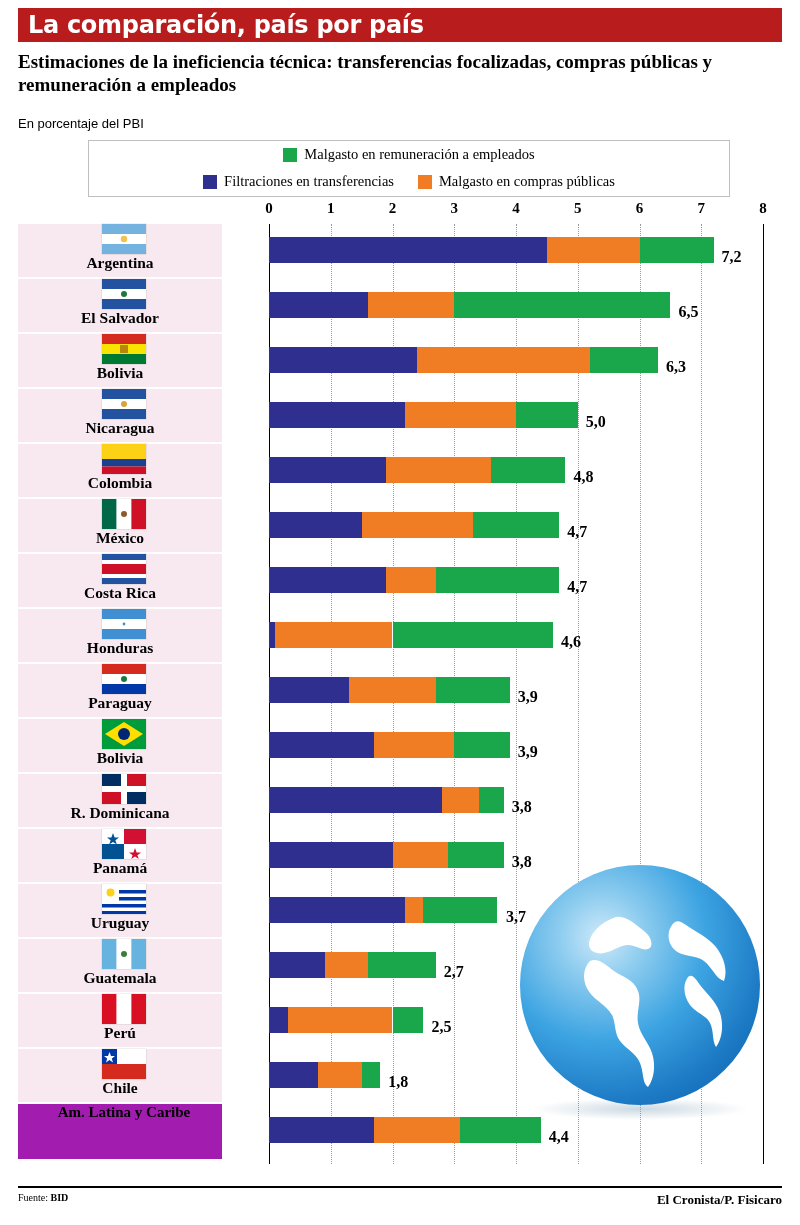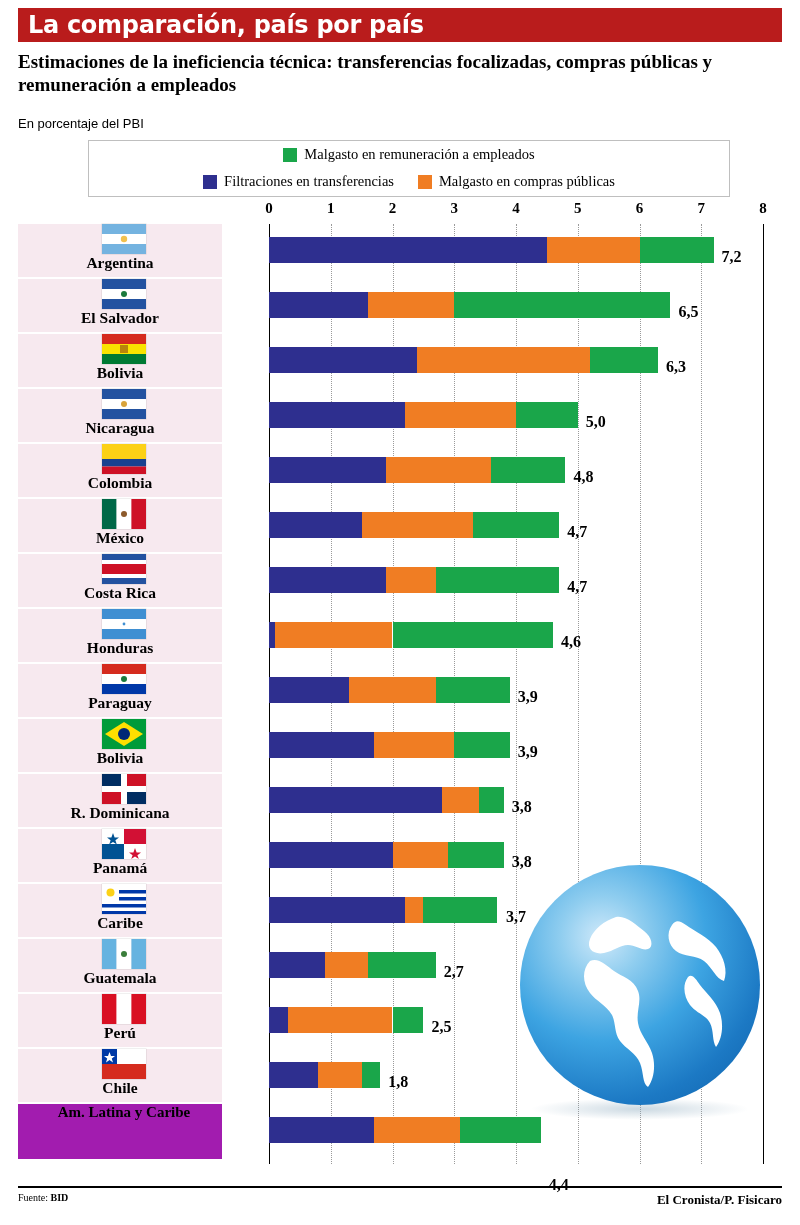--- a/index.html
+++ b/index.html
@@ -386,21 +386,21 @@
           <div class="namecell">
             <div class="flag"><svg viewBox="0 0 44 30" width="44" height="30">
                 <rect width="44" height="30" fill="#fff"></rect>
                 <rect y="6" width="44" height="3.5" fill="#0038a8"></rect>
                 <rect y="13" width="44" height="3.5" fill="#0038a8"></rect>
                 <rect y="20" width="44" height="3.5" fill="#0038a8"></rect>
                 <rect y="27" width="44" height="3" fill="#0038a8"></rect>
                 <rect width="17" height="17" fill="#fff"></rect>
                 <circle cx="8.5" cy="8.5" r="4" fill="#fcd116"></circle>
               </svg></div>
-            <div class="cname">Caribe</div>
+            <div class="cname">Uruguay</div>
           </div>
           <div class="bars" style="width: 494px;">
             <div class="seg" style="left: 0px; width: 135.85px; background: rgb(46, 47, 143);"></div>
             <div class="seg" style="left: 135.85px; width: 18.525px; background: rgb(240, 125, 35);"></div>
             <div class="seg" style="left: 154.375px; width: 74.1px; background: rgb(26, 166, 74);"></div>
             <div class="val" style="left: 237px;">3,7</div>
           </div>
         </div>
         <div class="row" style="top: 715px;">
           <div class="namecell">
@@ -454,21 +454,21 @@
         </div>
         <div class="row total" style="top: 880px;">
           <div class="namecell">
             <div style="width: 10px;"></div>
             <div class="cname">Am. Latina y Caribe</div>
           </div>
           <div class="bars" style="width: 494px;">
             <div class="seg" style="left: 0px; width: 104.975px; background: rgb(46, 47, 143);"></div>
             <div class="seg" style="left: 104.975px; width: 86.45px; background: rgb(240, 125, 35);"></div>
             <div class="seg" style="left: 191.425px; width: 80.275px; background: rgb(26, 166, 74);"></div>
-            <div class="val" style="left: 279.7px; margin-top: 48px;">4,4</div>
+            <div class="val" style="left: 279.7px;">4,4</div>
           </div>
         </div>
       </div>
   </div>
 
   <div class="globe-shadow"></div>
   <div class="globe">
     <svg viewBox="0 0 240 240" width="240" height="240">
       <g fill="#ffffff">
         <path d="M96 52 C84 56 74 64 70 74 C66 84 74 90 84 88 C94 86 100 80 108 80 C116 80 122 86 128 84 C134 82 132 72 124 66 C116 60 106 50 96 52 Z"></path>

